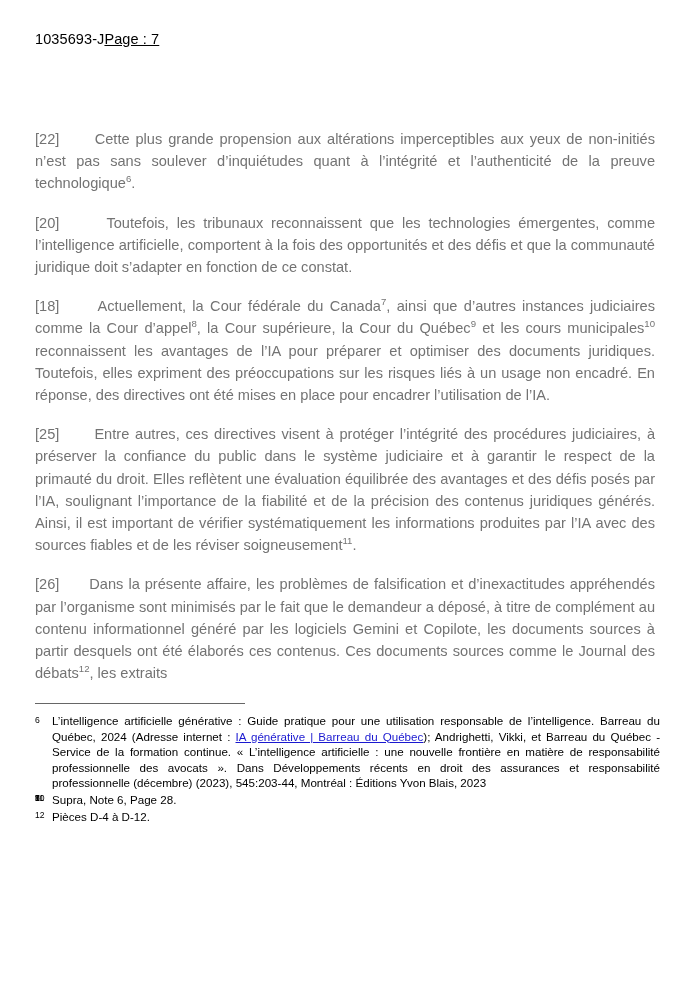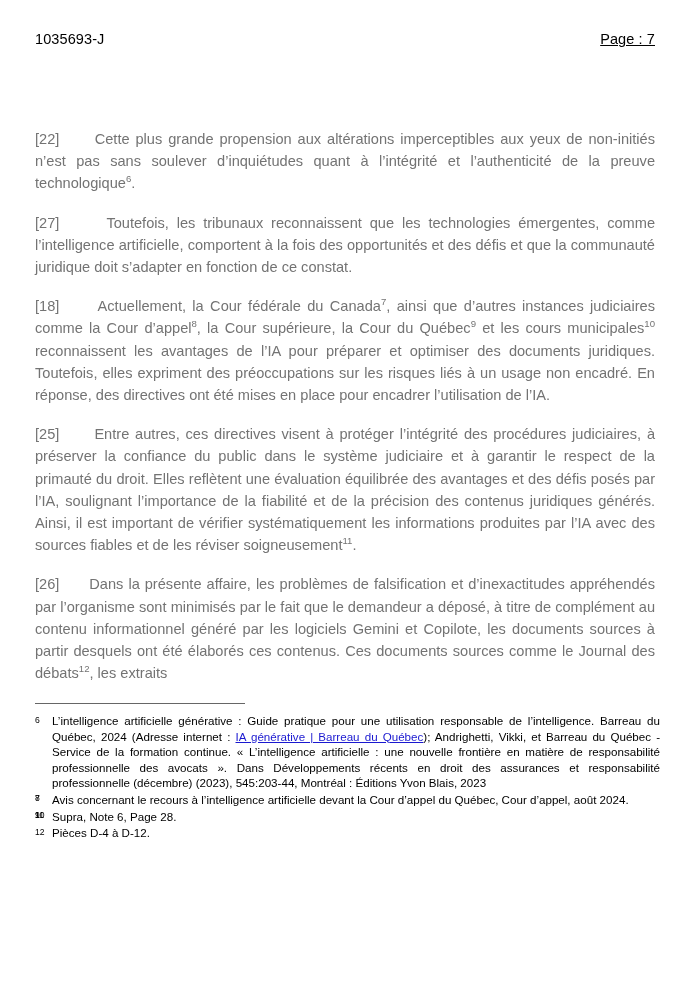--- a/index.html
+++ b/index.html
@@ -28,21 +28,20 @@
     overflow: hidden;
   }
 
   
   .doc-header {
     position: absolute;
     top: 30px;
     left: 35px;
     right: 35px;
     display: flex;
-    justify-content: space-between;
     align-items: baseline;
     font-size: 14.5px;
     line-height: 18px;
     color: #000;
   }
   .doc-header .hdr-id { letter-spacing: 0.1px; }
   .doc-header .hdr-page { letter-spacing: 0.1px; text-decoration: underline; }
 
   
   .doc-body {
@@ -124,21 +123,21 @@
   </div>
 
   <div class="doc-body">
 
     <p class="para">
       <span class="pnum">[22]</span>
       <span>&nbsp;&nbsp;&nbsp;&nbsp;&nbsp;</span><span>Cette plus grande propension aux altérations imperceptibles aux yeux de non-initiés n’est pas sans soulever d’inquiétudes quant à l’intégrité et l’authenticité de la preuve technologique</span><sup class="fnref">6</sup><span>.</span>
     </p>
 
     <p class="para">
-      <span class="pnum">[27]</span>
+      <span class="pnum">[20]</span>
       <span>&nbsp;&nbsp;&nbsp;&nbsp;&nbsp;</span><span>Toutefois, les tribunaux reconnaissent que les technologies émergentes, comme l’intelligence artificielle, comportent à la fois des opportunités et des défis et que la communauté juridique doit s’adapter en fonction de ce constat.</span>
     </p>
 
     <p class="para">
       <span class="pnum">[18]</span>
       <span>&nbsp;&nbsp;&nbsp;&nbsp;&nbsp;</span><span>Actuellement, la Cour fédérale du Canada</span><sup class="fnref">7</sup><span>, ainsi que d’autres instances judiciaires comme la Cour d’appel</span><sup class="fnref">8</sup><span>, la Cour supérieure, la Cour du Québec</span><sup class="fnref">9</sup><span> et les cours municipales</span><sup class="fnref">10</sup><span> reconnaissent les avantages de l’IA pour préparer et optimiser des documents juridiques. Toutefois, elles expriment des préoccupations sur les risques liés à un usage non encadré. En réponse, des directives ont été mises en place pour encadrer l’utilisation de l’IA.</span>
     </p>
 
     <p class="para">
       <span class="pnum">[25]</span>
@@ -158,21 +157,21 @@
 
       <li class="fn-item">
         <span class="fn-marker">6</span><span>L’intelligence artificielle générative : Guide pratique pour une utilisation responsable de l’intelligence. Barreau du Québec, 2024 (Adresse internet : </span><a class="fn-link" href="#">IA générative | Barreau du Québec</a><span>); Andrighetti, Vikki, et Barreau du Québec - Service de la formation continue. « L’intelligence artificielle : une nouvelle frontière en matière de responsabilité professionnelle des avocats ». Dans Développements récents en droit des assurances et responsabilité professionnelle (décembre) (2023), 545:203-44, Montréal : Éditions Yvon Blais, 2023</span>
       </li>
 
       <li class="fn-item">
         <span class="fn-marker">7</span>
       </li>
 
       <li class="fn-item">
-        <span class="fn-marker">8</span><span>Avis concernant le recours à l’intelligence artificielle devant la Cour d’appel du Québec, Cour d’appel, août 2024.</span>
+        <span class="fn-marker">8</span>
       </li>
 
       <li class="fn-item">
         <span class="fn-marker">9</span>
       </li>
 
       <li class="fn-item">
         <span class="fn-marker">10</span>
       </li>
 

